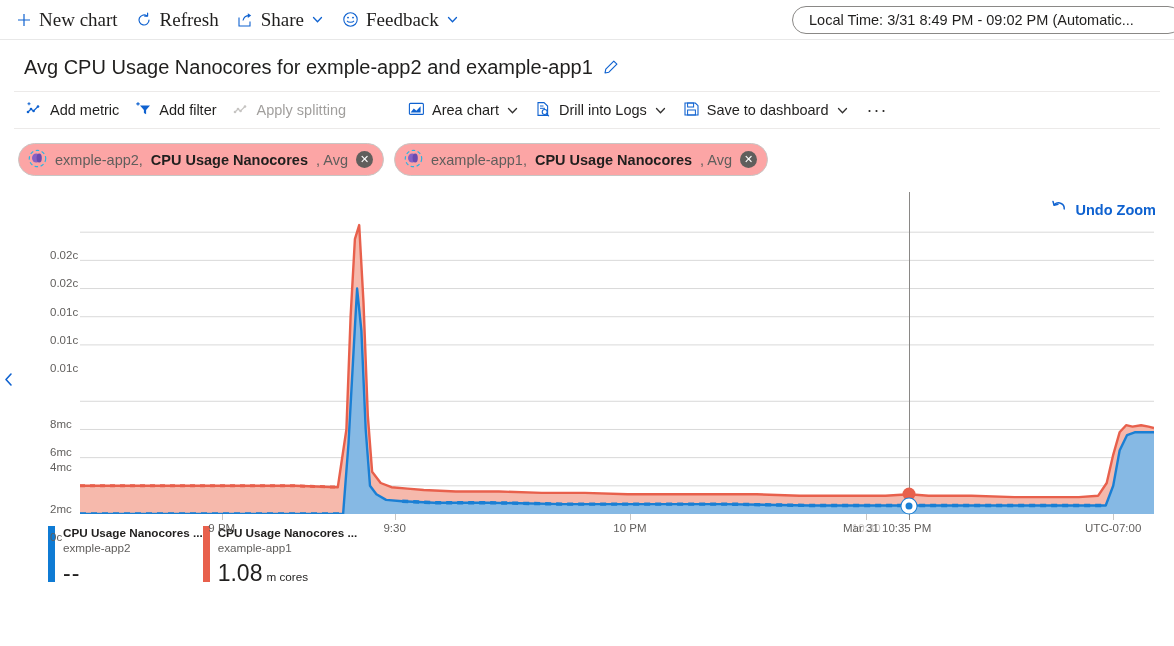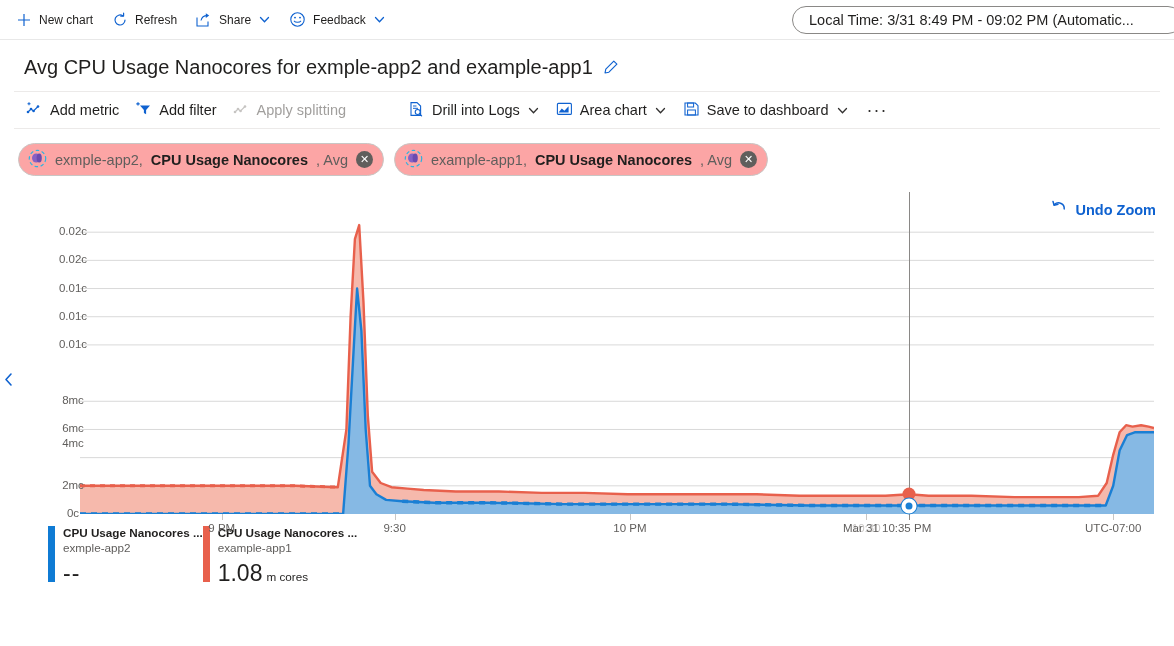--- a/index.html
+++ b/index.html
@@ -18,21 +18,21 @@
     height:40px; display:flex; align-items:center;
     padding:0 12px 0 6px; gap:0px;
     border-bottom:1px solid #e8e8e8;
     position:relative;
   }
   .cmd{
     display:flex; align-items:center; gap:7px;
     height:32px; padding:0 9px; cursor:pointer;
     font-size:14.5px; color:#201f1e; white-space:nowrap;
   }
-  .cmd .lbl{ font-size:12px; }
+  .cmd .lbl{ font-size:19px;font-family:Liberation Serif, serif; }
   .cmd .ico{ display:inline-flex; align-items:center; justify-content:center; width:17px; height:17px; }
   .chev{ width:13px; height:13px; display:inline-block; }
   .timepill{
     position:absolute; right:-8px; top:6px;
     height:28px; min-width:390px;
     border:1px solid #8a8886; border-radius:14px;
     display:flex; align-items:center; padding:0 16px;
     font-size:14.5px; color:#201f1e; background:#fff;
     cursor:pointer; white-space:nowrap; overflow:hidden;
   }
@@ -86,22 +86,23 @@
   }
 
   
   .chartwrap{ position:relative; margin-top:16px; height:330px; }
   .plot{
     position:absolute; left:80px; top:12px;
     width:1074px; height:310px;
   }
   .ylab{
     position:absolute; right:1078px; font-size:11.5px; color:#605e5c;
-    white-space:nowrap; text-align:center; width:46px;
+    white-space:nowrap; text-align:left; width:46px;
     overflow:hidden;
+    margin-top:24px;
   }
   .xtick{
     position:absolute; top:312px; font-size:11.5px; color:#605e5c;
     transform:translateX(-50%); white-space:nowrap;
   }
   .xtickmark{ position:absolute; top:310px; width:1px; height:6px; background:#c8c6c4; }
   .xtick.faded{ color:#c9c6c4; }
   .crosshair{ position:absolute; top:-12px; width:1px; background:#8a8886; }
   .chlabel{
     position:absolute; font-size:11.5px; color:#605e5c; white-space:nowrap;
@@ -244,42 +245,42 @@
       </svg>
     </span>
     <span>Apply splitting</span>
   </div>
 
   <div class="tbspacer"></div>
 
   <div class="tb">
     <span class="ico">
       <svg width="17" height="16" viewBox="0 0 17 16">
+        <rect x="1.4" y="2.4" width="14" height="11" rx="1" stroke="#0f62d0" stroke-width="1.1" fill="none"></rect>
+        <path d="M2.6 11.5l3.2-4 2.6 2.2 4.2-4.4v6.2z" fill="#0f62d0"></path>
+      </svg>
+    </span>
+    <span>Area chart</span>
+    <span class="chev">
+      <svg width="13" height="13" viewBox="0 0 13 13">
+          <path d="M2.5 4.5L6.5 8.7l4-4.2" stroke="#323130" stroke-width="1.3" fill="none" stroke-linecap="round"></path>
+        </svg>
+    </span>
+  </div>
+
+  <div class="tb">
+    <span class="ico">
+      <svg width="17" height="16" viewBox="0 0 17 16">
         <path d="M3 1.6h6l3.6 3.5v9.3H3z" stroke="#0f62d0" stroke-width="1.1" fill="none"></path>
         <path d="M5 5h3.5M5 7.3h5" stroke="#0f62d0" stroke-width="1"></path>
         <circle cx="9.7" cy="11" r="2.5" stroke="#0f62d0" stroke-width="1.1" fill="#fff"></circle>
         <path d="M11.6 12.8l2 2" stroke="#0f62d0" stroke-width="1.2" stroke-linecap="round"></path>
       </svg>
     </span>
     <span>Drill into Logs</span>
-    <span class="chev">
-      <svg width="13" height="13" viewBox="0 0 13 13">
-          <path d="M2.5 4.5L6.5 8.7l4-4.2" stroke="#323130" stroke-width="1.3" fill="none" stroke-linecap="round"></path>
-        </svg>
-    </span>
-  </div>
-
-  <div class="tb">
-    <span class="ico">
-      <svg width="17" height="16" viewBox="0 0 17 16">
-        <rect x="1.4" y="2.4" width="14" height="11" rx="1" stroke="#0f62d0" stroke-width="1.1" fill="none"></rect>
-        <path d="M2.6 11.5l3.2-4 2.6 2.2 4.2-4.4v6.2z" fill="#0f62d0"></path>
-      </svg>
-    </span>
-    <span>Area chart</span>
     <span class="chev">
       <svg width="13" height="13" viewBox="0 0 13 13">
           <path d="M2.5 4.5L6.5 8.7l4-4.2" stroke="#323130" stroke-width="1.3" fill="none" stroke-linecap="round"></path>
         </svg>
     </span>
   </div>
 
 
   <div class="tb">
     <span class="ico">

